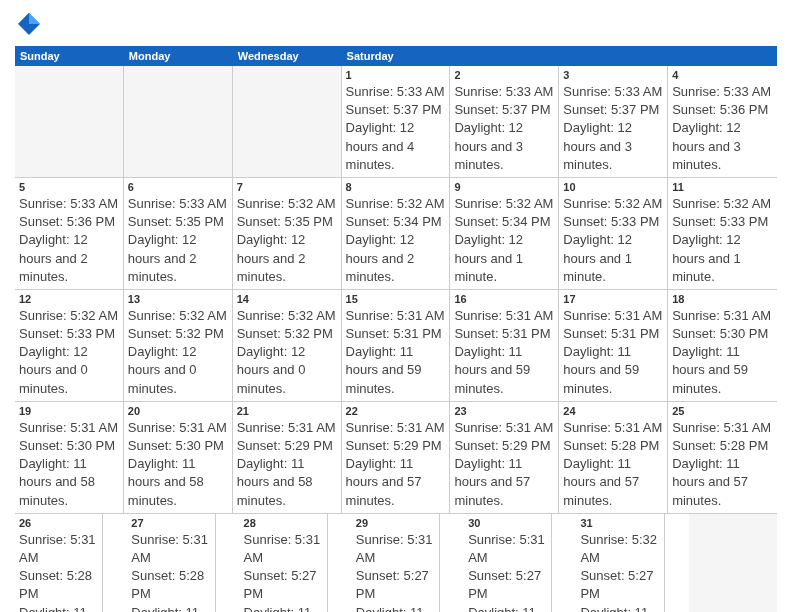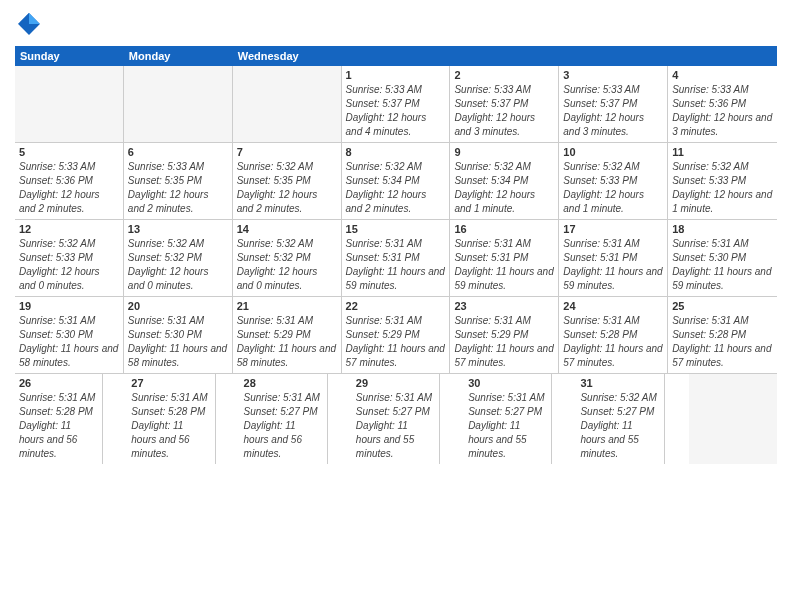--- a/index.html
+++ b/index.html
@@ -106,24 +106,23 @@
     .cal-cell.empty {
       background: #f5f5f5;
     }
     .day-num {
       font-size: 11px;
       font-weight: bold;
       color: #333;
       margin-bottom: 2px;
     }
     .day-info {
-      font-size: 10px;
+      font-size: 13px;
       line-height: 1.4;
       color: #444;
-      font-style: italic;
     }
   </style>
 </head>
 <body>
 
 <div class="container">
   <div class="header">
     <div class="logo">
       <svg class="logo-icon" viewBox="0 0 36 36">
         <path d="M18 4 L32 18 L18 32 L4 18 Z" fill="#1565C0"></path>
@@ -139,20 +138,21 @@
       <div class="month-title"></div>
       <div class="subtitle"></div>
     </div>
   </div>
 
   <div class="calendar">
     <div class="cal-header">
     <div class="cal-header-cell">Sunday</div>
         <div class="cal-header-cell">Monday</div>
         <div class="cal-header-cell">Wednesday</div>
+        <div class="cal-header-cell">Saturday</div>
       </div>
     <div class="cal-body">
     <div class="cal-row">
           <div class="cal-cell empty"></div>
           <div class="cal-cell empty"></div>
           <div class="cal-cell empty"></div>
           <div class="cal-cell">
             <div class="day-num">1</div>
             <div class="day-info" style="white-space: pre-line;">Sunrise: 5:33 AM
 Sunset: 5:37 PM

